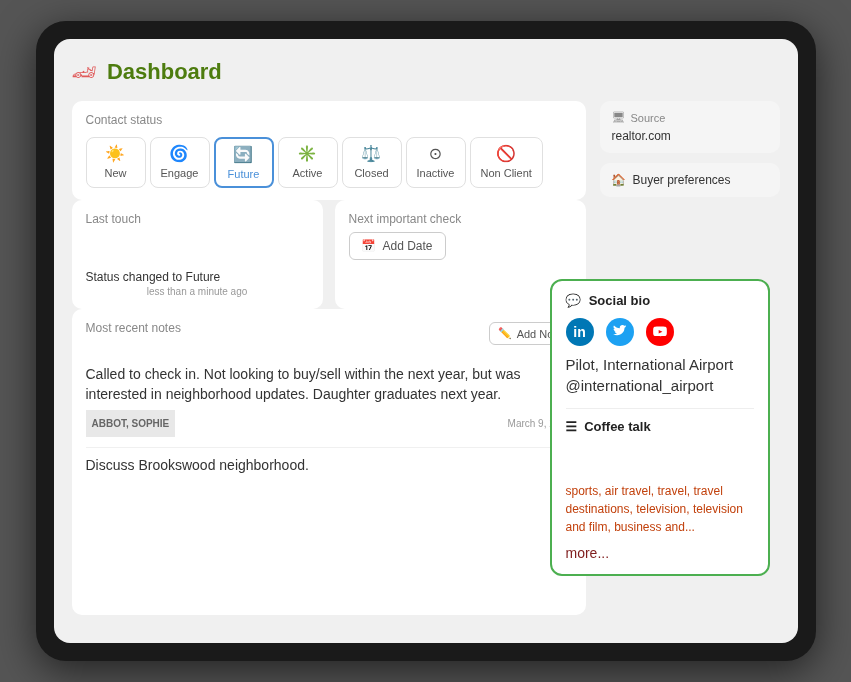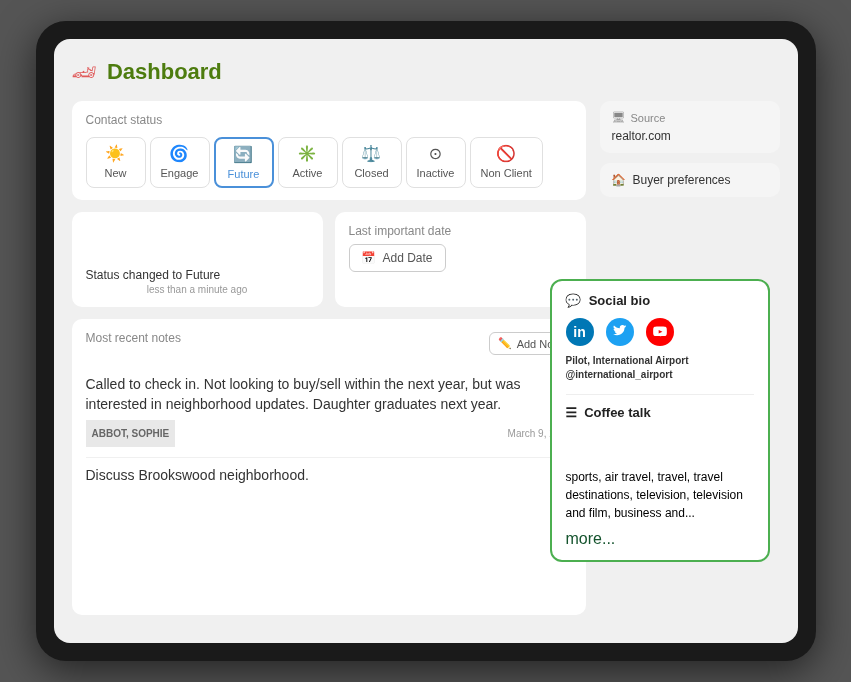--- a/index.html
+++ b/index.html
@@ -54,21 +54,21 @@
     
     .two-col {
       display: flex;
       gap: 14px;
       height: calc(100% - 50px);
     }
     .left-col {
       flex: 1;
       display: flex;
       flex-direction: column;
-      gap: 12px;
+      gap: 0;
       min-width: 0;
     }
     .right-col {
       width: 180px;
       display: flex;
       flex-direction: column;
       gap: 10px;
     }
     .card-title {
       font-size: 12px;
@@ -276,50 +276,49 @@
       align-items: center;
       justify-content: center;
       font-size: 14px;
       font-weight: 900;
       color: #fff;
     }
     .linkedin { background: #0077b5; }
     .twitter { background: #1da1f2; }
     .youtube { background: #ff0000; }
     .bio-text {
-      font-size: 10px;
+      font-size: 15px;
       color: #333;
       line-height: 1.4;
       margin-bottom: 12px;
-      font-weight: bold;
     }
     .panel-divider {
       border: none;
       border-top: 1px solid #eee;
       margin: 10px 0;
     }
     .coffee-section-title {
       font-size: 13px;
       font-weight: 700;
       color: #222;
       display: flex;
       align-items: center;
       gap: 7px;
       margin-bottom: 8px;
     }
     .coffee-text {
       font-size: 12px;
-      color: #000000;
+      color: #c2410c;
       line-height: 1.5;
       margin-bottom: 8px;
       margin-top: 48px;
     }
     .more-link {
-      font-size: 16px;
-      color: #14532d;
+      font-size: 14px;
+      color: #7f1d1d;
       cursor: pointer;
     }
   </style>
 </head>
 <body>
 
 <div class="device-frame">
   <div class="screen">
     <div class="main-content">
 
@@ -360,25 +359,26 @@
               </button>
               <button class="status-btn">
                 <span class="status-icon">🚫</span>
                 <span>Non Client</span>
               </button>
             </div>
           </div>
 
           <div class="two-cards-row">
             <div class="half-card">
+              <div class="half-card-title">Last touch</div>
               <div class="touch-status">Status changed to Future</div>
               <div class="touch-time">less than a minute ago</div>
             </div>
             <div class="half-card">
-              <div class="half-card-title">Last important date</div>
+              <div class="half-card-title">Next important check</div>
               <button class="add-date-btn">
                 <span>📅</span>
                 <span>Add Date</span>
               </button>
             </div>
           </div>
 
           <div class="notes-card">
             <div class="notes-header">
               <div class="card-title">Most recent notes</div>

